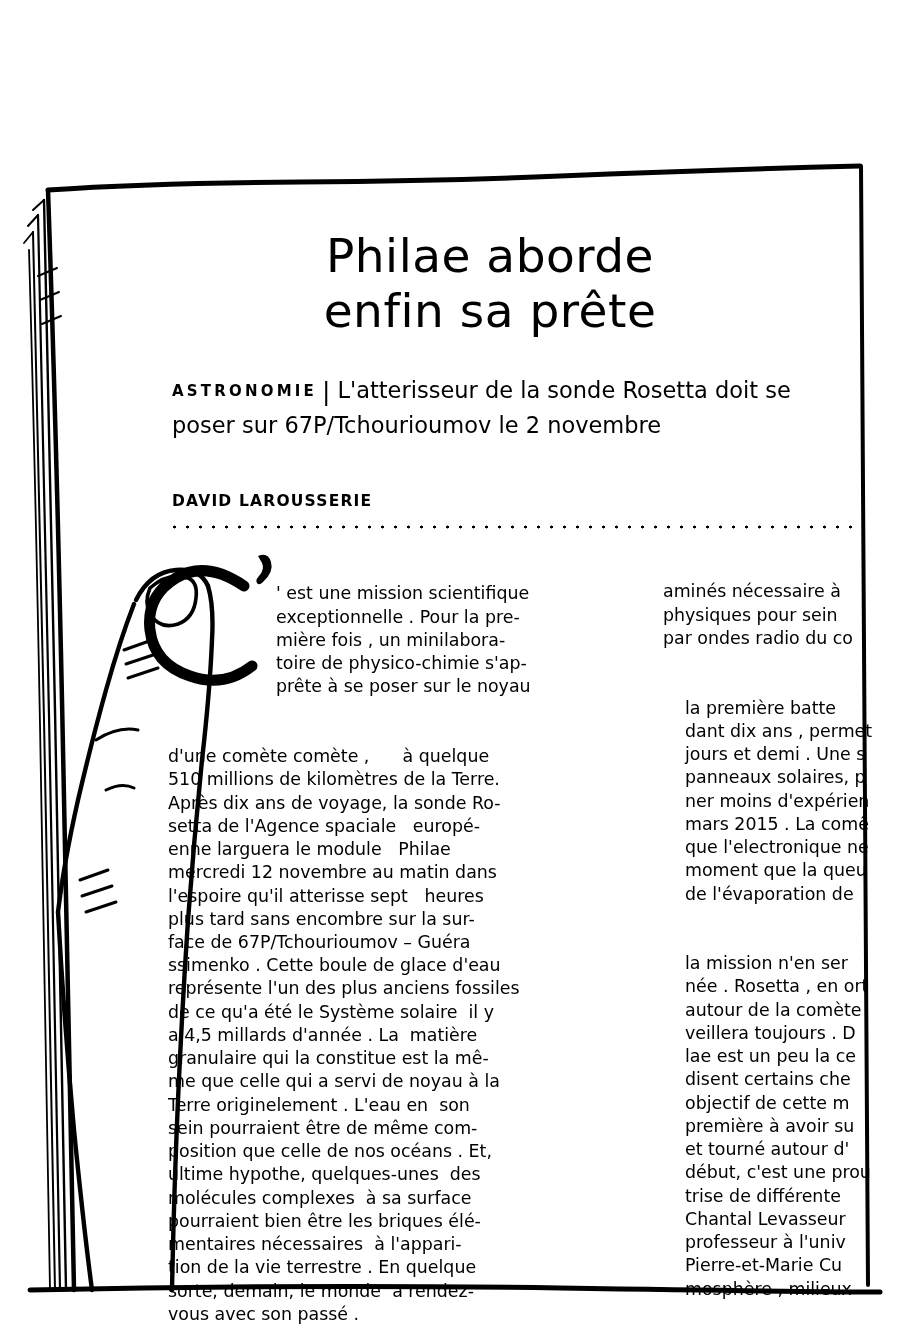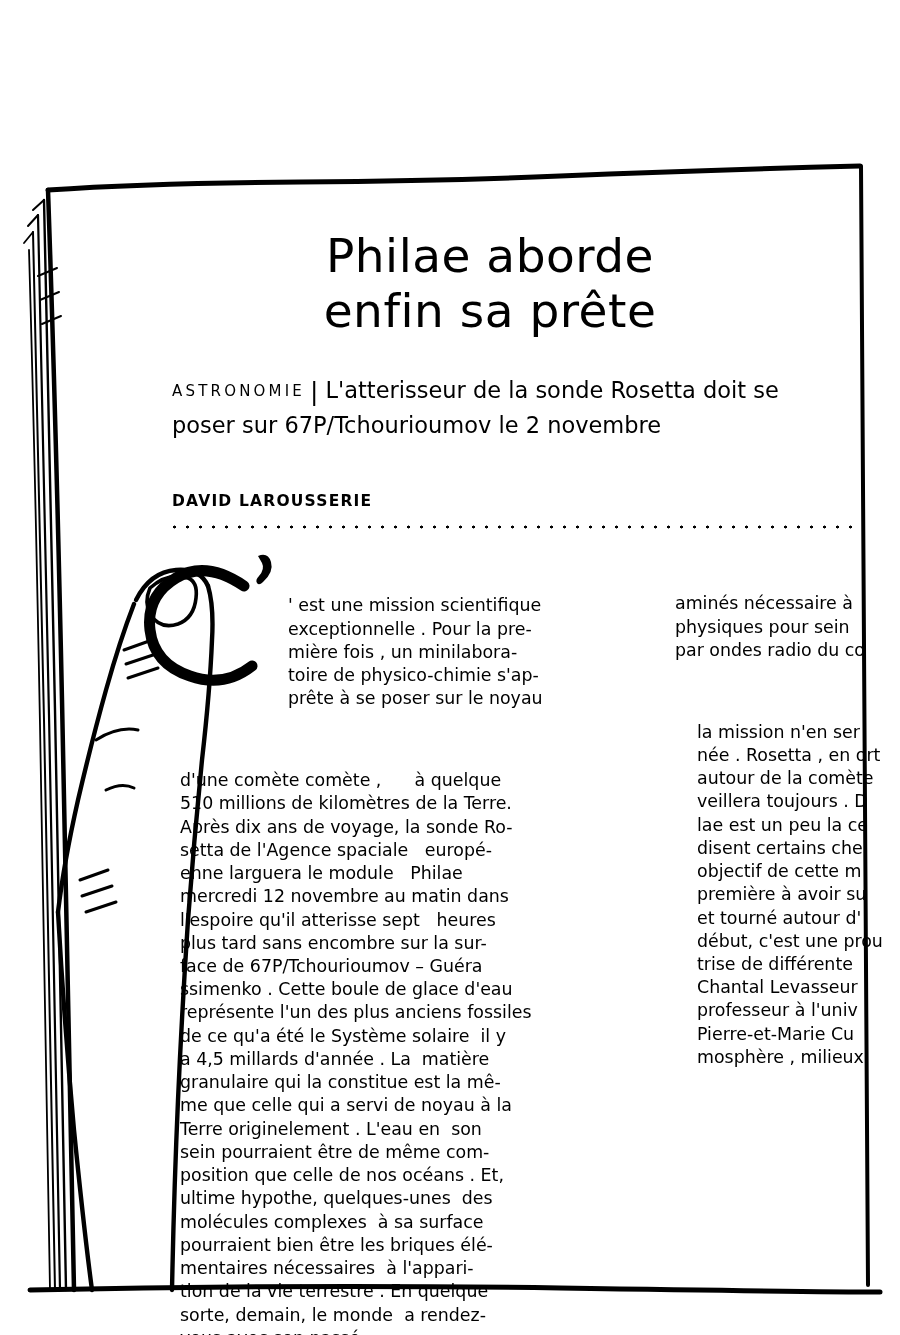--- a/index.html
+++ b/index.html
@@ -58,21 +58,21 @@
     left: 172px;
     top: 374px;
     width: 640px;
     font-size: 22.5px;
     line-height: 1.42;
     color: #000;
   }
   .kicker {
     font-size: 15px;
     letter-spacing: 3.2px;
-    font-weight: 400;
+    font-weight: 700;
     vertical-align: 2px;
   }
   .rule-sep {
     display: inline-block;
     padding: 0 7px 0 5px;
     font-size: 25px;
     vertical-align: -2px;
   }
 
   .byline {
@@ -107,21 +107,21 @@
     left: 168px;
     top: 536px;
     width: 395px;
   }
   .col-2 {
     left: 663px;
     top: 534px;
     width: 236px;
     overflow: hidden;
   }
-  .col .para { margin: 12px; }
+  .col .para { margin: 0; }
   .col .para + .para { margin-top: 0px; }
   .col .indent { padding-left: 22px; }
 
   
   .dropshift {
     padding-left: 108px;
   }
 
   
 </style>
@@ -233,20 +233,29 @@
 sorte, demain, le monde  a rendez-
 vous avec son passé .</p>
       
       
     </div>
 
     <div class="col col-2">
       <p class="para">aminés nécessaire à
 physiques pour sein
 par ondes radio du co</p>
+      <p class="para indent">la première batte
+dant dix ans , permet
+jours et demi . Une s
+panneaux solaires, p
+ner moins d'expérien
+mars 2015 . La comê
+que l'electronique ne
+moment que la queu
+de l'évaporation de</p>
       <p class="para indent">la mission n'en ser
 née . Rosetta , en ort
 autour de la comète
 veillera toujours . D
 lae est un peu la ce
 disent certains che
 objectif de cette m
 première à avoir su
 et tourné autour d'
 début, c'est une prou

